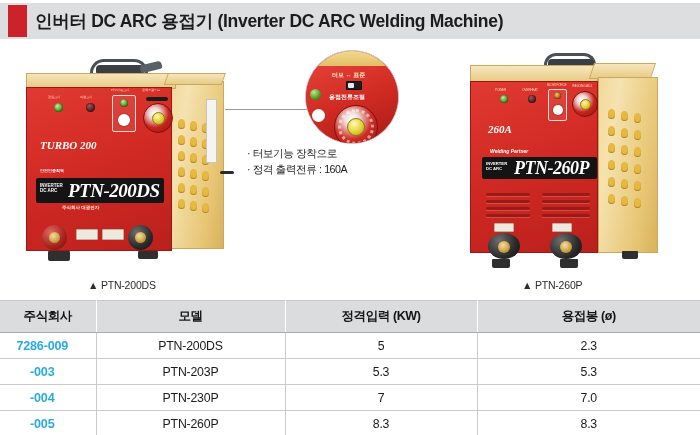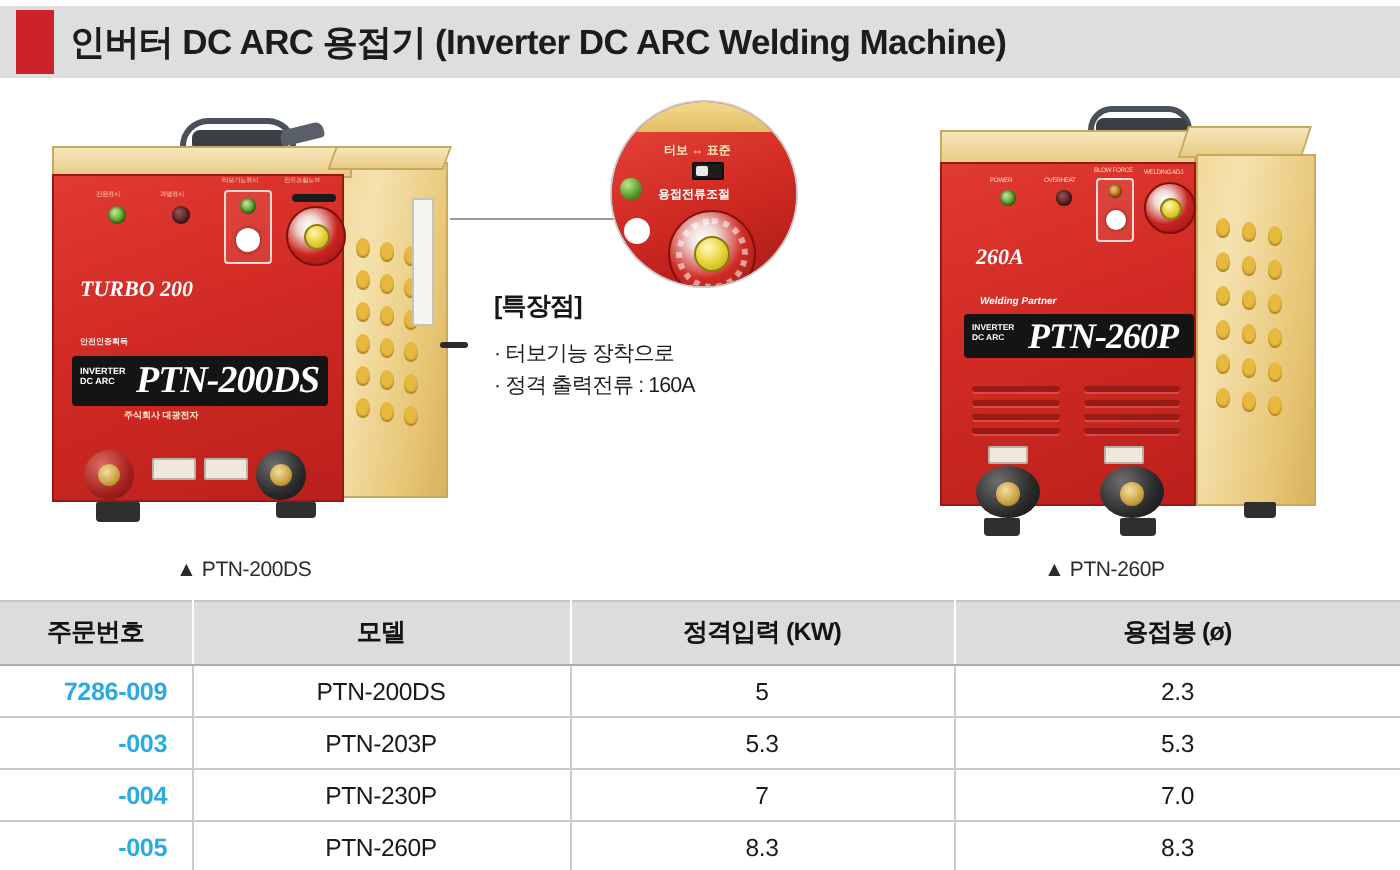--- a/index.html
+++ b/index.html
@@ -334,21 +334,20 @@
     font-size: 12.3px;
     color: #1a1a1a;
     text-align: center;
     border-bottom: 1px solid #c9cbcd;
     border-right: 1px solid #c9cbcd;
     background: #ffffff;
     letter-spacing: -0.2px;
   }
   .spec-table tbody td:last-child { border-right: none; }
   .spec-table tbody td.order {
-    text-align: right;
     padding-right: 12px;
     color: #29abe2;
     font-weight: 700;
     font-size: 12.6px;
   }
   .spec-table tbody tr:last-child td { border-bottom: 1px solid #c9cbcd; }
 </style>
 </head>
 <body>
 
@@ -449,21 +448,20 @@
         <div class="co-ring-ticks" style="left:32px; top:58px; width:36px; height:36px;"></div>
         <div class="co-dial-center" style="left:41px; top:67px; width:18px; height:18px;"></div>
 
         <div class="co-greenled" style="left:4px; top:38px; width:11px; height:11px;"></div>
         <div class="co-whitebar" style="left:6px; top:58px; width:13px; height:13px; border-radius:50%;"></div>
         <div class="co-label-top" style="left:0px; top:18px; font-size:6px;">기</div>
       </div>
     </div>
 
     <div class="feature-box" style="left:247px; top:100px;">
-      <div class="feature-title">[특장점]</div>
       <ul class="feature-list">
         <li>
           <span>· 터보기능 장착으로</span>
         </li>
         <li>
           <span>· 정격 출력전류 : 160A</span>
         </li>
       </ul>
     </div>
 
@@ -550,21 +548,21 @@
 
   <table class="spec-table">
     <colgroup>
       <col class="c1">
         <col class="c2">
         <col class="c3">
         <col class="c4">
     </colgroup>
     <thead>
       <tr>
-        <th>주문번호</th>
+        <th>주식회사</th>
         <th>모델</th>
         <th>정격입력 (KW)</th>
         <th>용접봉 (ø)</th>
       </tr>
     </thead>
     <tbody>
       <tr>
         <td class="order">7286-009</td>
         <td>PTN-200DS</td>
         <td>5</td>

